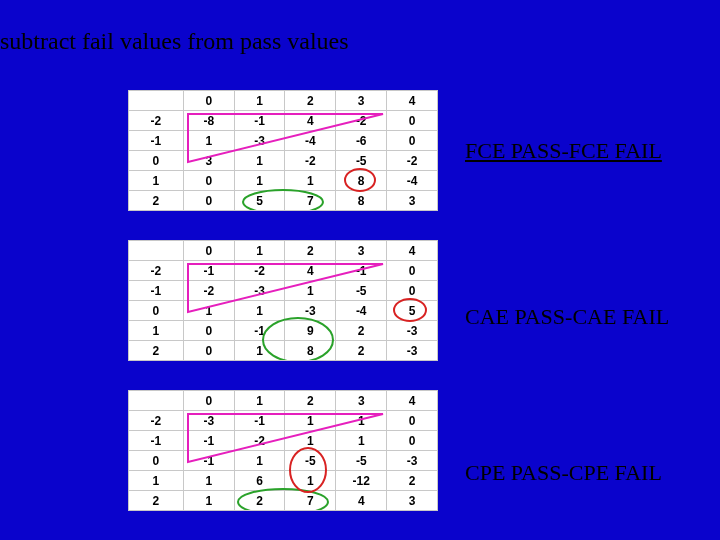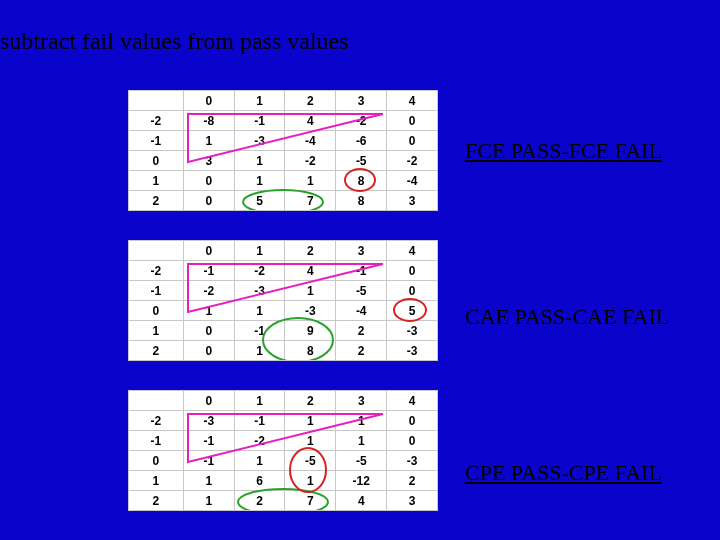--- a/index.html
+++ b/index.html
@@ -59,21 +59,21 @@
   .label {
     position: absolute;
     left: 465px;
     color: #000;
     font-size: 22px;
     font-family: "Times New Roman", serif;
     white-space: nowrap;
   }
   .lab1 { top: 138px; text-decoration: underline; }
   .lab2 { top: 304px; }
-  .lab3 { top: 460px; text-decoration: underline; }
+  .lab3 { top: 460px; }
 </style>
 </head>
 <body>
 
 <div class="title">subtract fail values from pass values</div>
 
 <div class="block block1">
   <div class="tbl">
     <table>
       <tbody>

